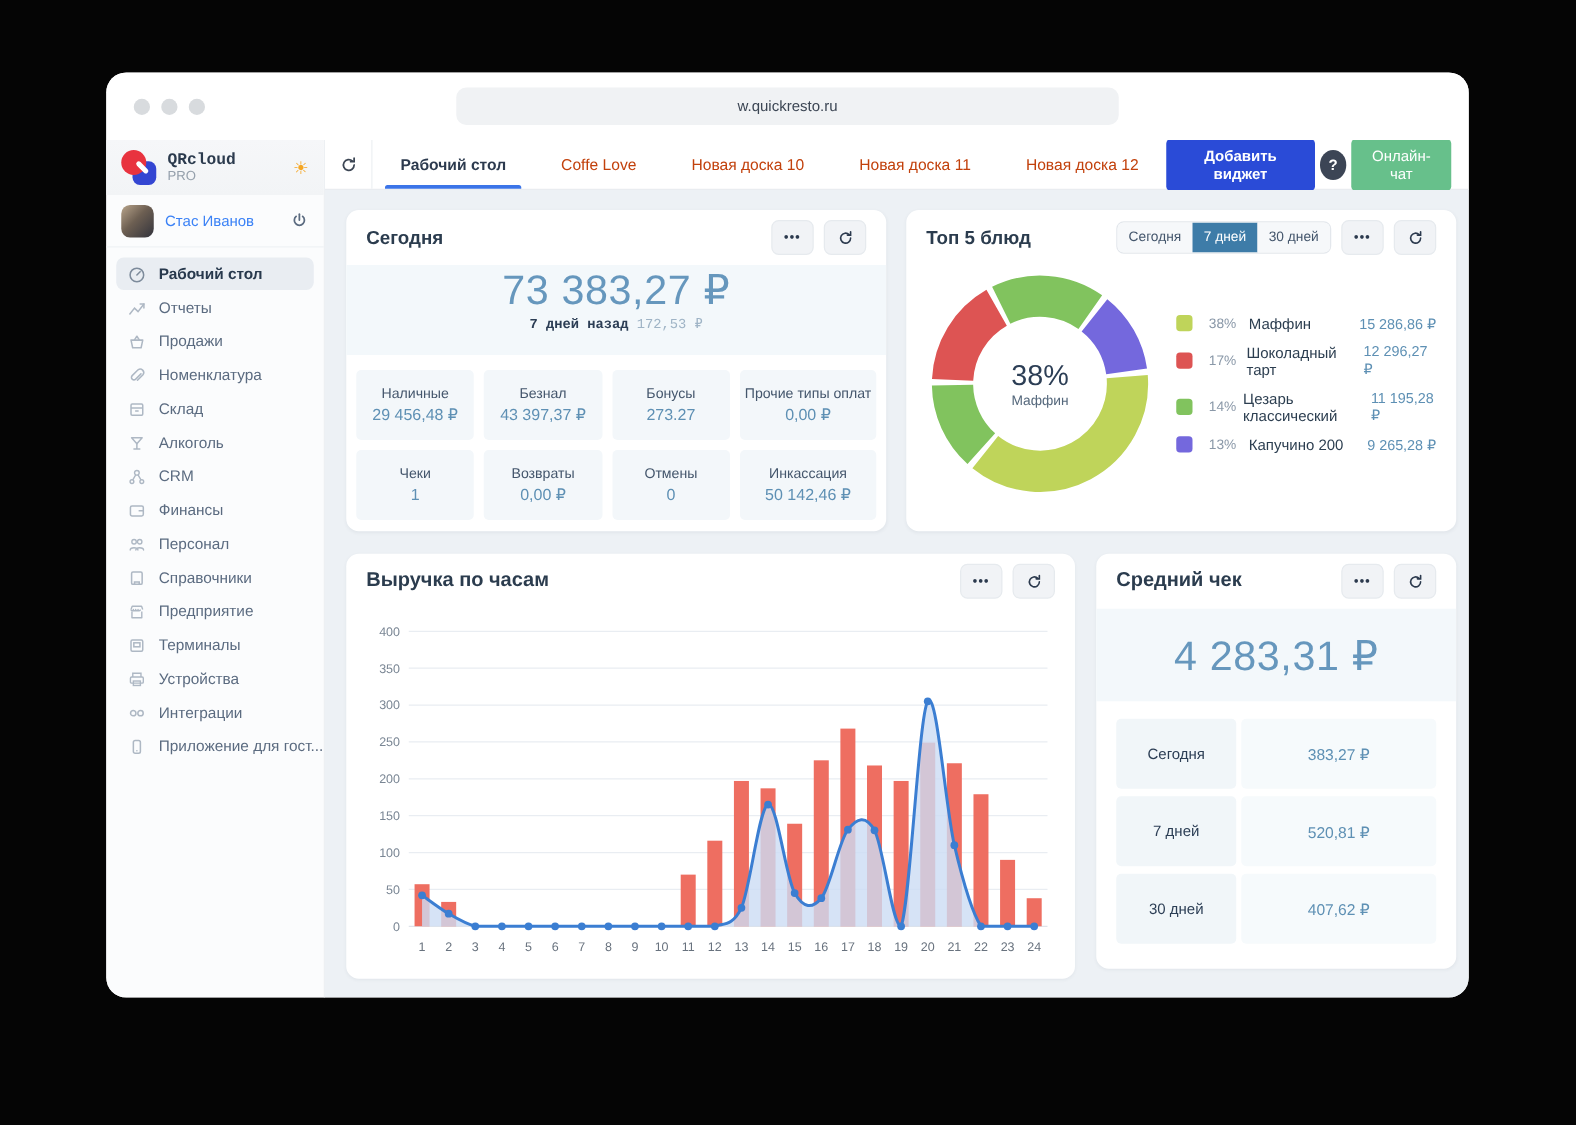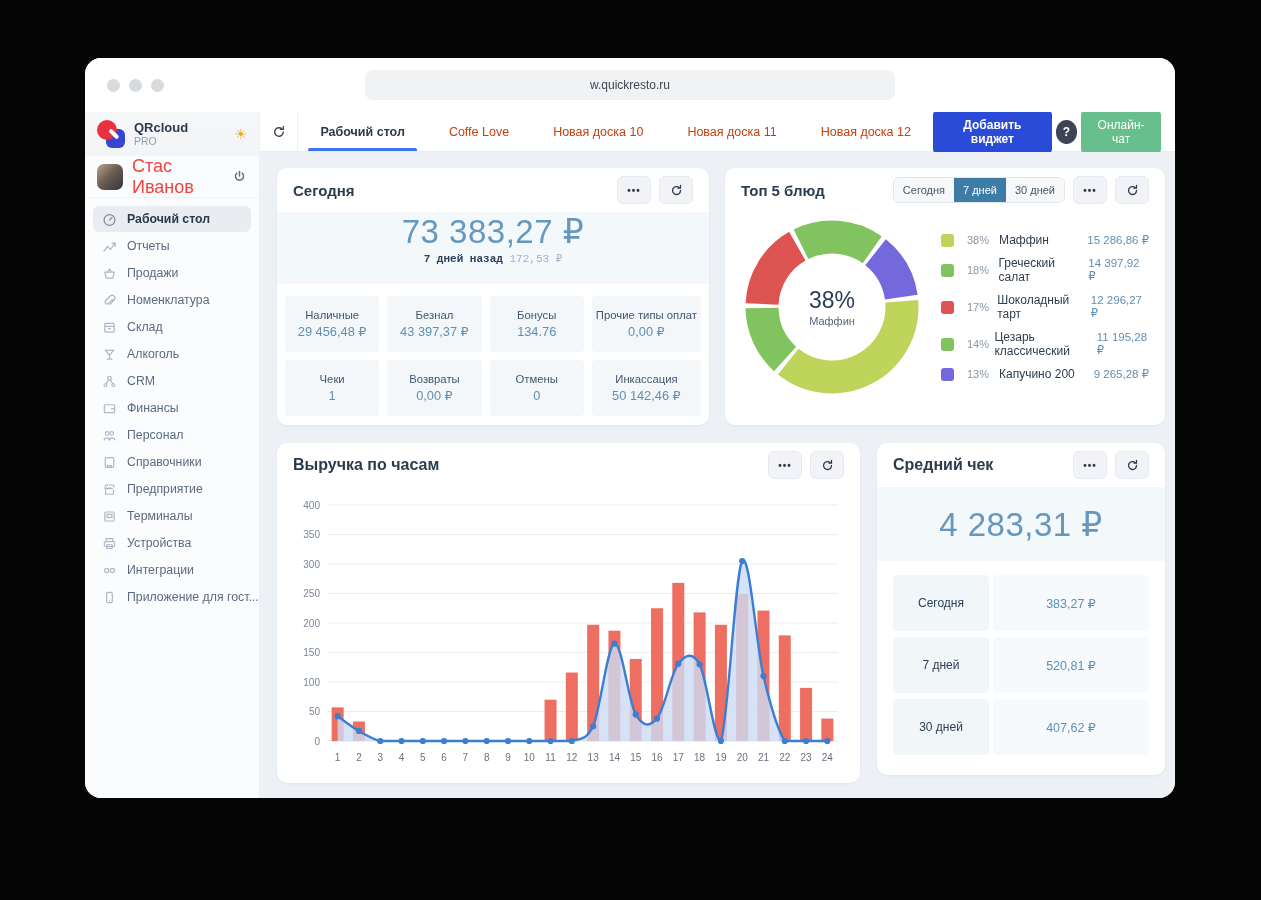--- a/index.html
+++ b/index.html
@@ -11,26 +11,26 @@
   .traffic span { width:13px; height:13px; border-radius:50%; background:#d8dbde; display:block; cursor:pointer; }
   .url-pill { position:absolute; left:50%; transform:translateX(-50%); width:530px; height:30px; background:#f0f2f4; border-radius:8px; display:flex; align-items:center; justify-content:center; font-size:12px; color:#3c4654; }
   
   .app { flex:1; display:flex; min-height:0; }
   .sidebar { width:175px; background:#fbfcfd; border-right:1px solid #edf0f3; display:flex; flex-direction:column; flex:0 0 auto; }
   .brand-row { height:44px; background:linear-gradient(#f6f7f9,#f2f4f6); display:flex; align-items:center; padding:0 12px; }
   .logo { position:relative; width:28px; height:28px; margin-right:9px; flex:0 0 auto; }
   .logo .sq { position:absolute; right:0; bottom:0; width:19px; height:19px; background:#3446d2; border-radius:6px; }
   .logo .ci { position:absolute; left:0; top:0; width:20px; height:20px; background:#e8333f; border-radius:50%; }
   .logo .slash { position:absolute; left:11px; top:12px; width:12px; height:3.5px; background:#fff; border-radius:2px; transform:rotate(45deg); }
-  .brand-name { font-size:13px; font-weight:bold; color:#2b3a4d; line-height:1.15; }
+  .brand-name { font-size:13px; font-weight:bold; color:#2b3a4d; line-height:1.15;font-family:Liberation Mono, monospace; }
   .brand-plan { font-size:10.5px; color:#95a0ac; }
   .sun { margin-left:auto; color:#f5a623; font-size:14px; cursor:pointer; }
   .user-row { height:42px; display:flex; align-items:center; gap:9px; padding:0 12px; border-bottom:1px solid #f0f2f5; cursor:pointer; }
   .avatar { width:26px; height:26px; border-radius:7px; background:linear-gradient(135deg,#b9a58c 0%,#6d5f52 45%,#32333c 100%); flex:0 0 auto; }
-  .user-name { font-size:18px; color:#ef4444; }
+  .user-name { font-size:12px; color:#3b82f6; }
   .power { margin-left:auto; color:#5b6b80; display:flex; cursor:pointer; }
   .nav { padding:8px 8px; display:flex; flex-direction:column; gap:1px; }
   .nav-item { display:flex; align-items:center; gap:10px; height:26px; padding:0 8px; border-radius:6px; font-size:12.3px; color:#5b6b80; white-space:nowrap; cursor:pointer; }
   .nav-item .ico { width:16px; height:16px; display:flex; align-items:center; justify-content:center; color:#aeb8c4; flex:0 0 auto; }
   .nav-item.active { background:#e9edf2; color:#28394d; font-weight:bold; }
   .nav-item.active .ico { color:#7d8b9b; }
   
   .main { flex:1; display:flex; flex-direction:column; min-width:0; }
   .topbar { height:40px; background:#fff; border-bottom:1px solid #e9ecf0; display:flex; align-items:stretch; flex:0 0 auto; }
   .refresh-zone { width:42px; display:flex; align-items:center; justify-content:center; color:#3c4654; border-right:1px solid #eef1f4; cursor:pointer; }
@@ -315,21 +315,21 @@
             <div class="tile">
                 <span class="t-lbl">Наличные</span>
                 <span class="t-val">29 456,48 ₽</span>
               </div>
             <div class="tile">
                 <span class="t-lbl">Безнал</span>
                 <span class="t-val">43 397,37 ₽</span>
               </div>
             <div class="tile">
                 <span class="t-lbl">Бонусы</span>
-                <span class="t-val">134.76</span>
+                <span class="t-val">273.27</span>
               </div>
             <div class="tile">
                 <span class="t-lbl">Прочие типы оплат</span>
                 <span class="t-val">0,00 ₽</span>
               </div>
             <div class="tile">
                 <span class="t-lbl">Чеки</span>
                 <span class="t-val">1</span>
               </div>
             <div class="tile">
@@ -378,26 +378,20 @@
                 <div class="donut-pct">38%</div>
                 <div class="donut-lbl">Маффин</div>
               </div>
             </div>
             <div class="legend">
               <div class="lg-row">
                   <span class="lg-sw" style="background-color: rgb(191, 212, 90);"></span>
                   <span class="lg-pct">38%</span>
                   <span class="lg-name">Маффин</span>
                   <span class="lg-val">15 286,86 ₽</span>
-                </div>
-              <div class="lg-row">
-                  <span class="lg-sw" style="background-color: rgb(129, 195, 94);"></span>
-                  <span class="lg-pct">18%</span>
-                  <span class="lg-name">Греческий салат</span>
-                  <span class="lg-val">14 397,92 ₽</span>
                 </div>
               <div class="lg-row">
                   <span class="lg-sw" style="background-color: rgb(221, 84, 83);"></span>
                   <span class="lg-pct">17%</span>
                   <span class="lg-name">Шоколадный тарт</span>
                   <span class="lg-val">12 296,27 ₽</span>
                 </div>
               <div class="lg-row">
                   <span class="lg-sw" style="background-color: rgb(129, 195, 94);"></span>
                   <span class="lg-pct">14%</span>

